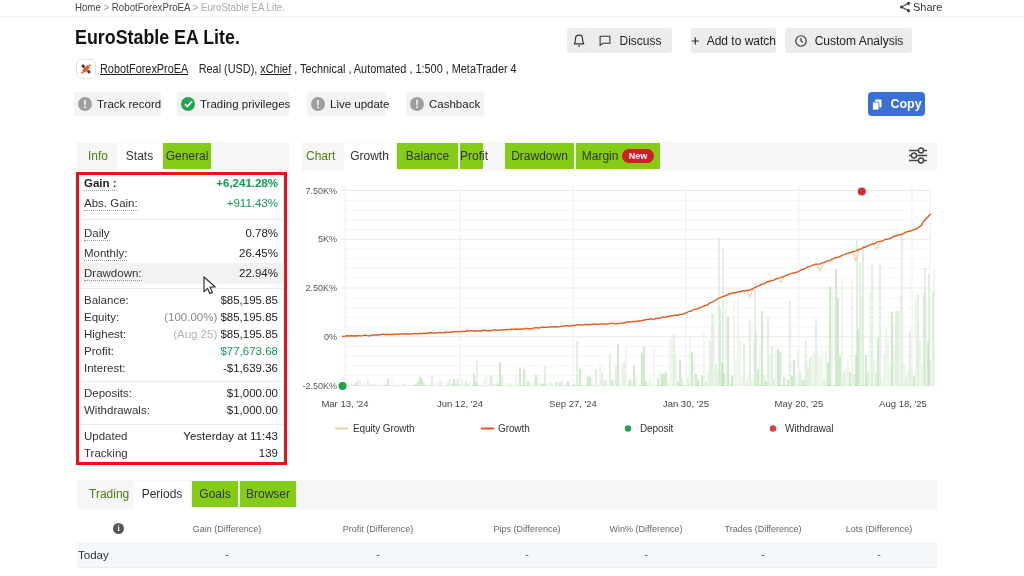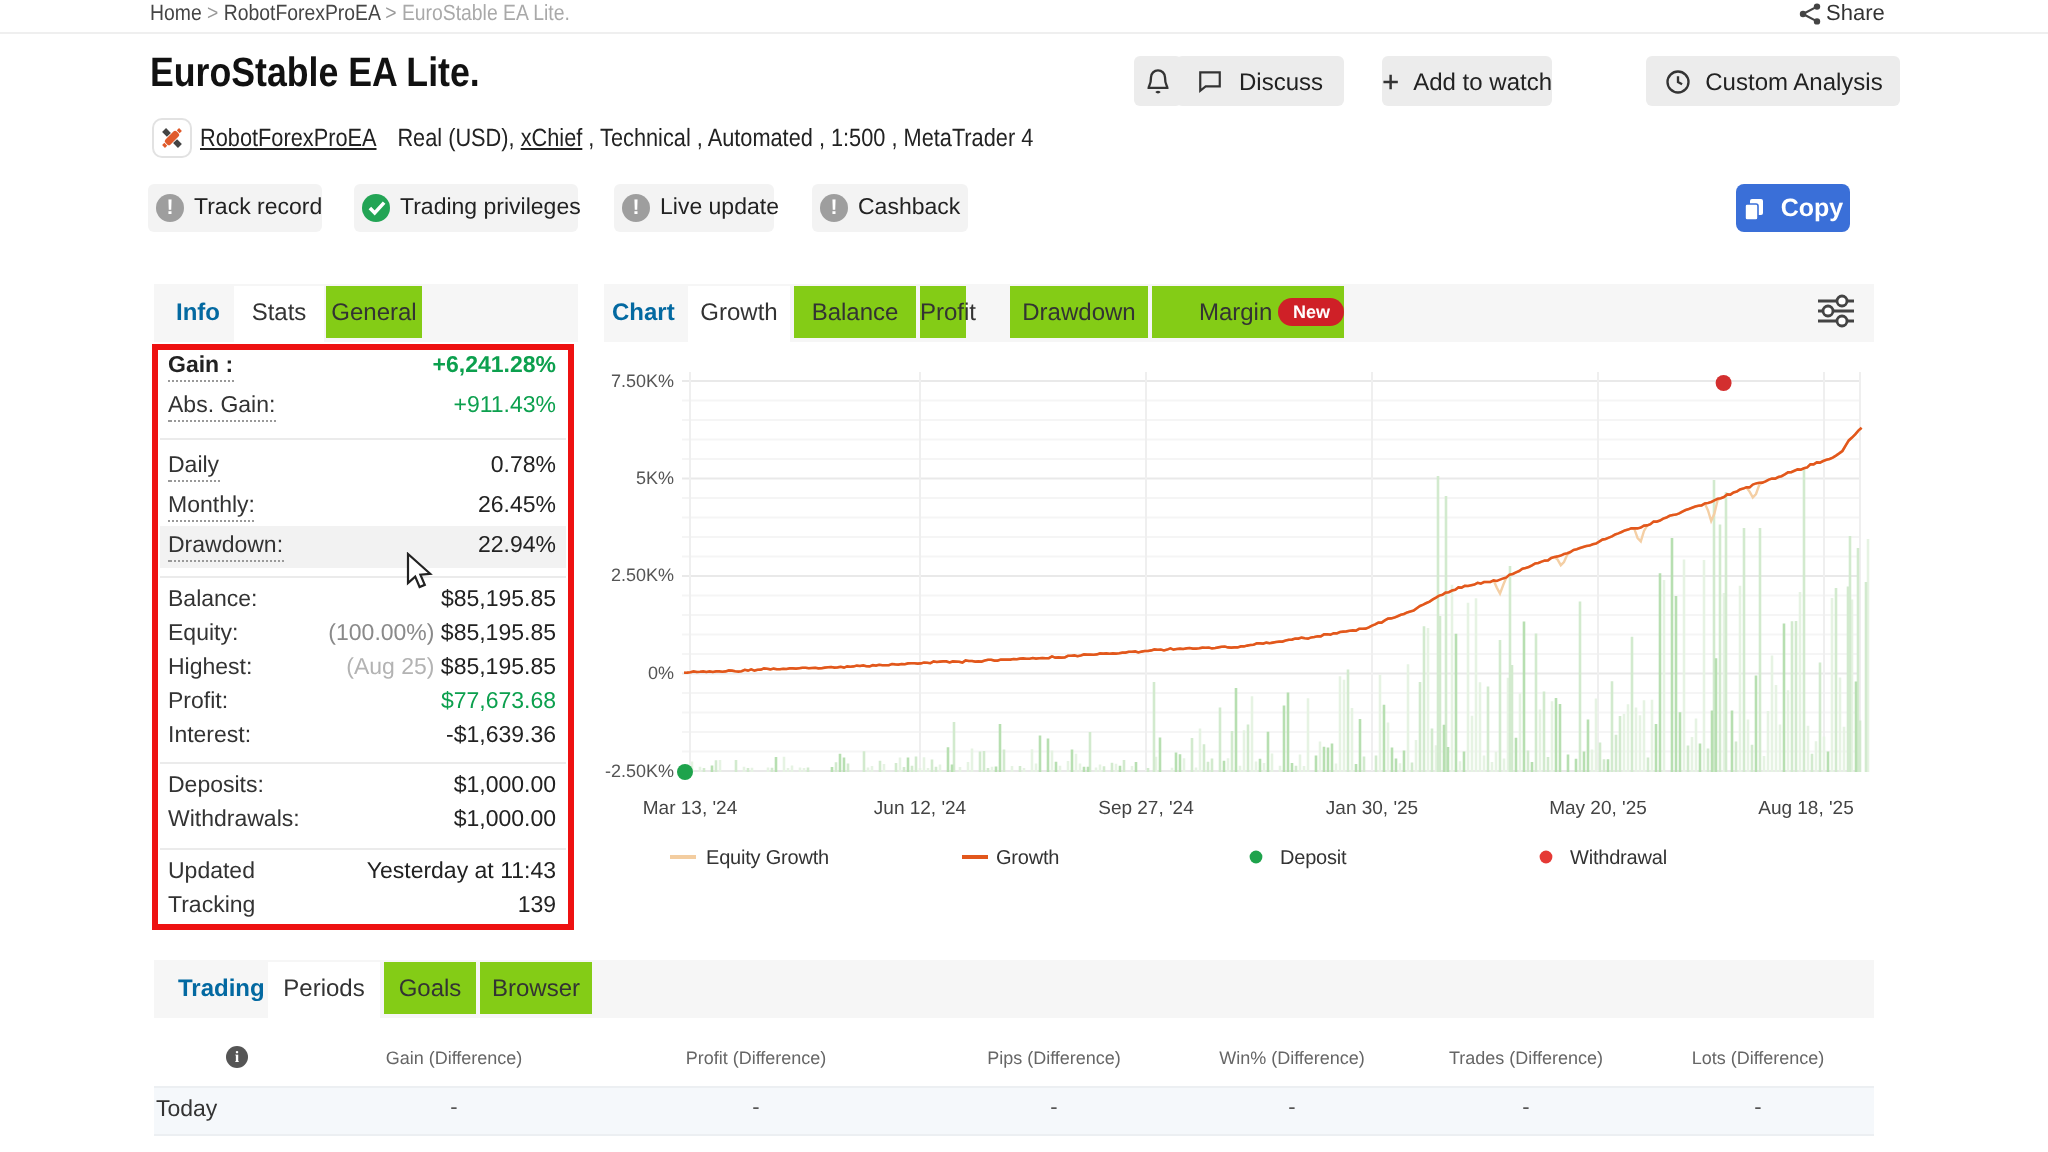--- a/index.html
+++ b/index.html
@@ -3,21 +3,21 @@
 <meta charset="utf-8">
 <style>
 *{margin:0;padding:0;box-sizing:border-box}
 html,body{width:1024px;height:576px;overflow:hidden}
 body{font-family:"Liberation Sans",sans-serif;background:#fff;position:relative;color:#222}
 .abs{position:absolute}
 .tabbar{position:absolute;background:#f6f6f6;height:29px}
 .tab{position:absolute;height:27px;line-height:27px;text-align:center;font-size:12px;color:#333;white-space:nowrap}
 .tab.grey{background:#84cc16;height:26px}
 .tab.white{background:#fff;height:28px}
-.tablabel{position:absolute;font-weight:bold;font-size:12px;color:#0369a1;line-height:29px}
+.tablabel{position:absolute;font-weight:normal;font-size:12px;color:#4d7c0f;line-height:29px}
 .btn{position:absolute;background:#ececec;border-radius:3px;font-size:12px;white-space:nowrap;color:#222;display:flex;align-items:center;justify-content:center;height:25px}
 .pill{position:absolute;background:#f3f3f3;border-radius:3px;height:24px;display:flex;align-items:center;font-size:11.5px;color:#222;white-space:nowrap}
 .pic{flex:none;width:14px;height:14px;border-radius:50%;margin:0 5px 0 4px;color:#fff;font-size:10.5px;font-weight:bold;display:flex;align-items:center;justify-content:center}
 .irow{position:absolute;left:84px;width:194px;font-size:11.5px;color:#333}
 .irow .val{position:absolute;right:0;top:0;color:#222}
 .dot{border-bottom:1px dotted #999;padding-bottom:1px}
 .sep{position:absolute;left:80px;width:203px;height:1px;background:#ebebeb}
 .grn,.irow .val.grn{color:#0ca04e}
 .hdrcol{position:absolute;font-size:9px;color:#666;transform:translateX(-50%)}
 .dash{position:absolute;font-size:11px;color:#555;transform:translateX(-50%)}
@@ -44,21 +44,21 @@
     </svg>
 </div>
 <div class="btn" style="left:588px;top:28px;width:84px">
 <svg width="14" height="13" viewBox="0 0 24 24" fill="none" stroke="#333" stroke-width="2" style="margin-right:7px">
       <path d="M3 4h18v13H8l-5 4z"></path>
     </svg>Discuss</div>
 <div class="btn" style="left:691px;top:28px;width:85px">
 <svg width="12" height="12" viewBox="0 0 12 12" style="margin-right:7px">
       <path d="M6 1v10M1 6h10" stroke="#333" stroke-width="1.7"></path>
     </svg>Add to watch</div>
-<div class="btn" style="left:823px;top:28px;width:127px">
+<div class="btn" style="left:785px;top:28px;width:127px">
 <svg width="14" height="14" viewBox="0 0 24 24" fill="none" stroke="#333" stroke-width="2" style="margin-right:7px">
       <circle cx="12" cy="12" r="9"></circle>
       <path d="M12 7v5l3.5 2"></path>
     </svg>Custom Analysis</div>
 
 <div class="abs" style="left:76px;top:59px;width:20px;height:20px;border:1px solid #e2e2e2;border-radius:5px;background:#fff">
 <svg width="18" height="18" viewBox="0 0 18 18">
       <g transform="rotate(-45 9 9)">
         <rect x="5" y="7.2" width="8" height="3.6" rx="1.2" fill="#e05a2b"></rect>
         <rect x="7.6" y="3.4" width="2.8" height="3.4" fill="#444"></rect>
@@ -116,21 +116,21 @@
 <svg class="abs" style="left:203px;top:276px" width="14" height="20" viewBox="0 0 14 20">
     <path d="M1 1v14.5l3.6-3.2 2.2 5.2 2.6-1.1-2.2-5.1 4.9-.4z" fill="#fff" stroke="#222" stroke-width="1.1"></path>
   </svg>
 
 <div class="tabbar" style="left:302px;top:142px;width:635px"></div>
 <div class="tablabel" style="left:306px;top:142px">Chart</div>
 <div class="tab white" style="left:344px;top:143px;width:51px">Growth</div>
 <div class="tab grey" style="left:397px;top:143px;width:61px">Balance</div>
 <div class="tab grey" style="left:460px;top:143px;width:23px">Profit</div>
 <div class="tab grey" style="left:505px;top:143px;width:69px">Drawdown</div>
-<div class="tab grey" style="left:576px;top:143px;width:96px;display:flex;align-items:center;justify-content:flex-end">Margin&nbsp;<span style="background:#cf2027;border-radius:8px;color:#fff;font-size:9px;font-weight:bold;line-height:14px;padding:0 7px;display:inline-block">New</span></div>
+<div class="tab grey" style="left:576px;top:143px;width:84px;display:flex;align-items:center;justify-content:center">Margin&nbsp;<span style="background:#cf2027;border-radius:8px;color:#fff;font-size:9px;font-weight:bold;line-height:14px;padding:0 7px;display:inline-block">New</span></div>
 <svg class="abs" style="left:908px;top:147px" width="20" height="17" viewBox="0 0 20 17">
     <g stroke="#444" stroke-width="1.4" fill="#fff">
       <path d="M1 3.5h18M1 8.5h18M1 13.5h18"></path>
       <circle cx="13" cy="3.5" r="2.5"></circle>
       <circle cx="6" cy="8.5" r="2.5"></circle>
       <circle cx="13" cy="13.5" r="2.5"></circle>
     </g>
   </svg>
 <div class="abs" style="left:302px;top:171px;width:635px;height:291px;background:#fff"></div>
 <svg class="abs" style="left:302px;top:142px" width="635" height="320" viewBox="0 0 635 320">

